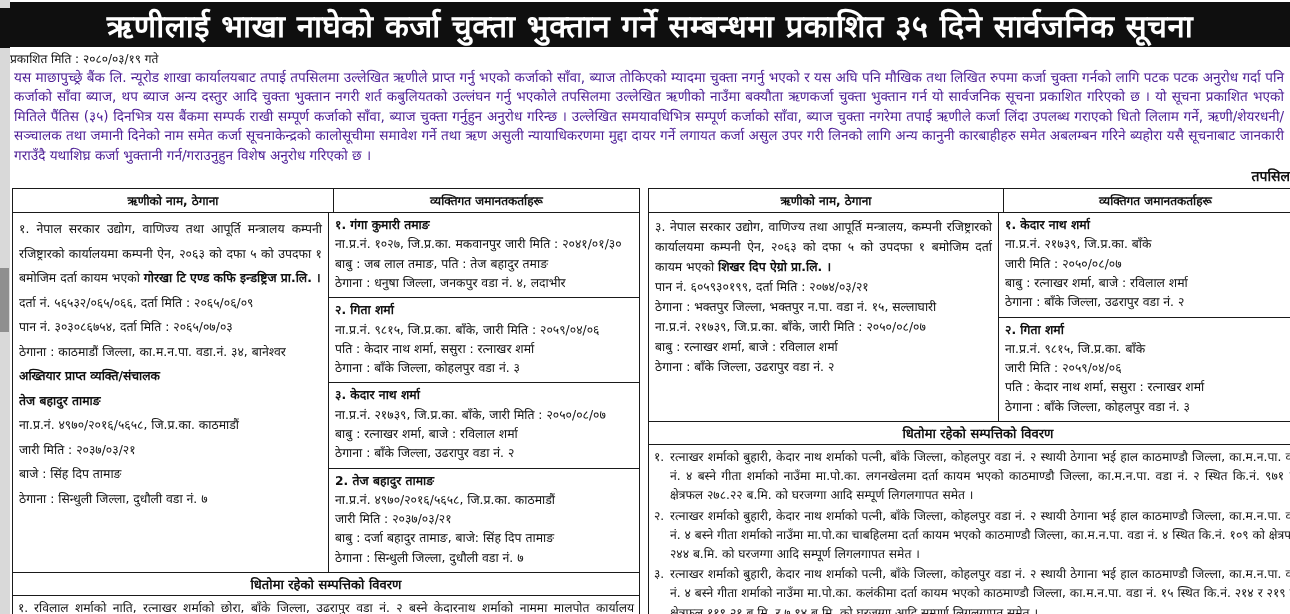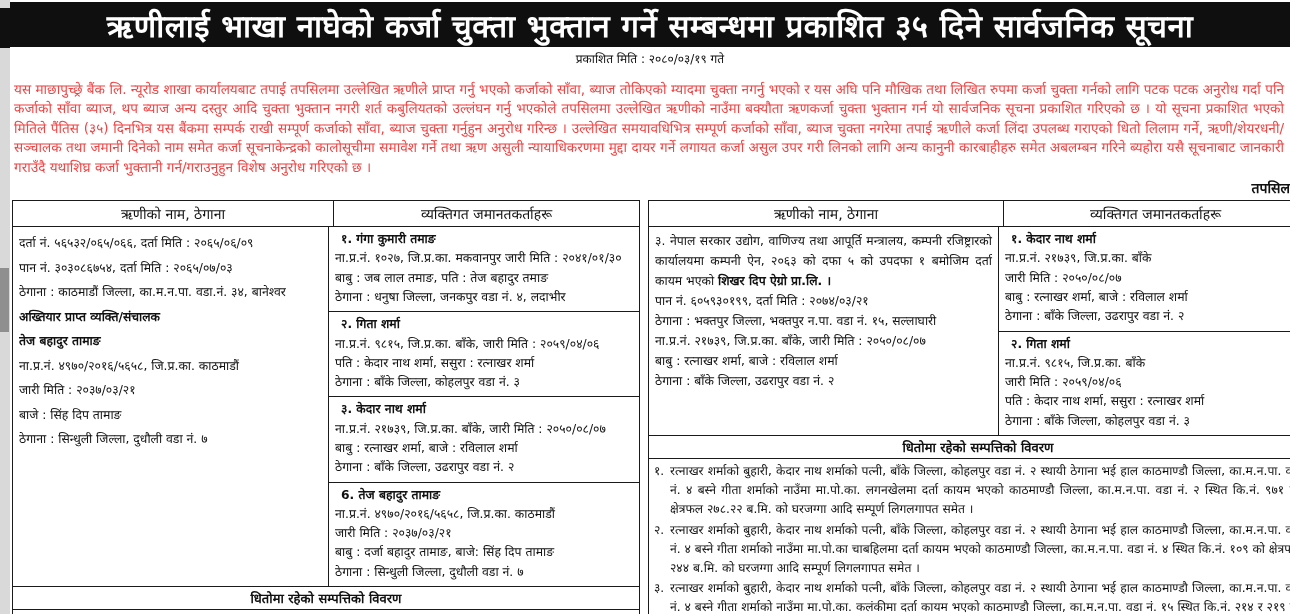--- a/index.html
+++ b/index.html
@@ -14,51 +14,51 @@
   .strip-black{position:absolute;left:0;top:8px;width:10px;height:40px;background:#101010;}
   .strip-thumb{position:absolute;left:0;top:268px;width:9px;height:64px;background:#8f8f8f;}
 
   .page{position:absolute;left:10px;top:0;width:1280px;height:614px;overflow:hidden;}
 
   .banner{
     background:#0f0f0f;color:#fff;height:45px;margin-top:2px;
     display:flex;align-items:center;justify-content:center;
     font-size:31px;font-weight:bold;white-space:nowrap;letter-spacing:0.5px;
   }
-  .pubdate{text-align:center;font-size:12px;margin-top:3px;font-weight:500;}
+  .pubdate{text-align:left;font-size:12px;margin-top:3px;font-weight:500;}
   .body-text{
-    margin:13px 6px 0 4px;font-size:13.6px;line-height:19.4px;text-align:justify;
-    font-weight:500;color:#ef4444;
+    margin:1px 6px 0 4px;font-size:13.6px;line-height:19.4px;text-align:justify;
+    font-weight:500;color:#4c1d95;
   }
   .tapasil{text-align:right;font-weight:bold;font-size:14px;margin:1px 0 3px 30px;}
 
   .tables-row{display:flex;width:1280px;overflow:hidden;margin-top:1px;}
   .tbl{border:1.4px solid #1a1a1a;background:#fff;flex-shrink:0;}
   .tbl.tbl-left{width:626px;margin-left:2px;}
   .tbl.tbl-right{width:658px;margin-left:8px;}
 
   .hdr-row{display:flex;border-bottom:1.4px solid #1a1a1a;}
-  .hdr{font-weight:normal;font-size:14px;text-align:center;padding:3px 2px;}
+  .hdr{font-weight:bold;font-size:12px;text-align:center;padding:3px 2px;}
   .tbl-left  .hdr.cb{width:316px;border-right:1.4px solid #1a1a1a;}
   .tbl-left  .hdr.cg{flex:1;}
   .tbl-right .hdr.cb{width:350px;border-right:1.4px solid #1a1a1a;}
   .tbl-right .hdr.cg{flex:1;}
 
   .body-row{display:flex;align-items:stretch;}
   .borrower{padding:4px 6px 2px 6px;font-size:12.3px;}
   .tbl-left  .borrower{width:316px;border-right:1.4px solid #1a1a1a;line-height:24.5px;box-sizing:border-box;}
   .tbl-right .borrower{width:350px;border-right:1.4px solid #1a1a1a;line-height:20px;box-sizing:border-box;}
   .borrower p{margin:0;text-align:justify;}
   .b-line{white-space:nowrap;overflow:hidden;}
   .bold{font-weight:bold;}
 
   .guarantors{flex:1;display:flex;flex-direction:column;}
   .g-entry{padding:3px 6px 4px 6px;font-size:12.3px;line-height:19.3px;border-bottom:1.2px solid #1a1a1a;}
   .g-entry:last-child{border-bottom:none;flex:1;}
-  .g-name{font-weight:bold;margin-left:6px;}
+  .g-name{font-weight:bold;}
 
   .coll-hdr{
     border-top:1.4px solid #1a1a1a;border-bottom:1.4px solid #1a1a1a;
     text-align:center;font-weight:bold;font-size:13px;padding:2px 0;
   }
   .coll-items{padding:3px 5px 2px 5px;font-size:12.2px;line-height:19.2px;}
   .c-item{display:flex;margin-bottom:1px;}
   .c-num{flex-shrink:0;width:16px;font-weight:500;}
   .c-text{flex:1;text-align:justify;}
 </style>
@@ -86,20 +86,21 @@
 
     <div class="tables-row">
 
       <div class="tbl tbl-left">
         <div class="hdr-row">
           <div class="hdr cb">ऋणीको नाम, ठेगाना</div>
           <div class="hdr cg">व्यक्तिगत जमानतकर्ताहरू</div>
         </div>
         <div class="body-row">
           <div class="borrower">
+            <p><span>१. नेपाल सरकार उद्योग, वाणिज्य तथा आपूर्ति मन्त्रालय कम्पनी रजिष्ट्रारको कार्यालयमा कम्पनी ऐन, २०६३ को दफा ५ को उपदफा १ बमोजिम दर्ता कायम भएको </span><span class="bold">गोरखा टि एण्ड कफि इन्डष्ट्रिज प्रा.लि. ।</span></p>
             <div class="b-line">दर्ता नं. ५६५३२/०६५/०६६, दर्ता मिति : २०६५/०६/०९</div>
             <div class="b-line">पान नं. ३०३०८६७५४, दर्ता मिति : २०६५/०७/०३</div>
             <div class="b-line">ठेगाना : काठमाडौं जिल्ला, का.म.न.पा. वडा.नं. ३४, बानेश्वर</div>
             <div class="b-line bold">अख्तियार प्राप्त व्यक्ति/संचालक</div>
             <div class="b-line bold">तेज बहादुर तामाङ</div>
             <div class="b-line">ना.प्र.नं. ४९७०/२०१६/५६५८, जि.प्र.का. काठमाडौं</div>
             <div class="b-line">जारी मिति : २०३७/०३/२१</div>
             <div class="b-line">बाजे : सिंह दिप तामाङ</div>
             <div class="b-line">ठेगाना : सिन्धुली जिल्ला, दुधौली वडा नं. ७</div>
           </div>
@@ -116,21 +117,21 @@
               <div>पति : केदार नाथ शर्मा, ससुरा : रत्नाखर शर्मा</div>
               <div>ठेगाना : बाँके जिल्ला, कोहलपुर वडा नं. ३</div>
             </div>
             <div class="g-entry">
               <div class="g-name">३. केदार नाथ शर्मा</div>
               <div>ना.प्र.नं. २१७३९, जि.प्र.का. बाँके, जारी मिति : २०५०/०८/०७</div>
               <div>बाबु : रत्नाखर शर्मा, बाजे : रविलाल शर्मा</div>
               <div>ठेगाना : बाँके जिल्ला, उढरापुर वडा नं. २</div>
             </div>
             <div class="g-entry">
-              <div class="g-name">6. तेज बहादुर तामाङ</div>
+              <div class="g-name">2. तेज बहादुर तामाङ</div>
               <div>ना.प्र.नं. ४९७०/२०१६/५६५८, जि.प्र.का. काठमाडौं</div>
               <div>जारी मिति : २०३७/०३/२१</div>
               <div>बाबु : दर्जा बहादुर तामाङ, बाजे: सिंह दिप तामाङ</div>
               <div>ठेगाना : सिन्धुली जिल्ला, दुधौली वडा नं. ७</div>
             </div>
           </div>
         </div>
         <div class="coll-hdr">धितोमा रहेको सम्पत्तिको विवरण</div>
         <div class="coll-items">
           <div class="c-item">

